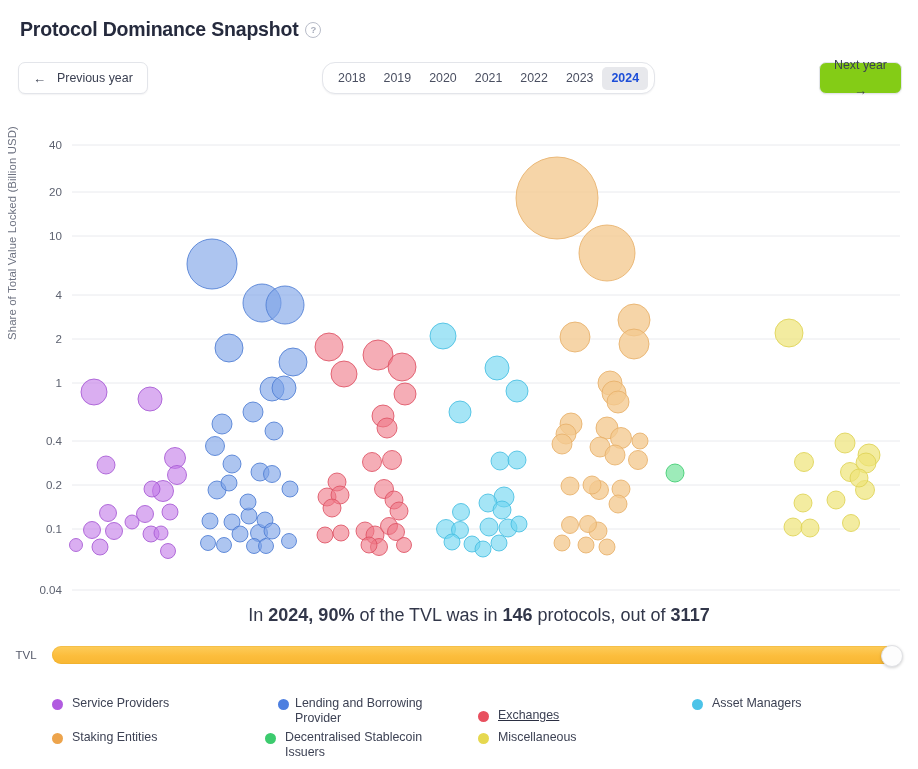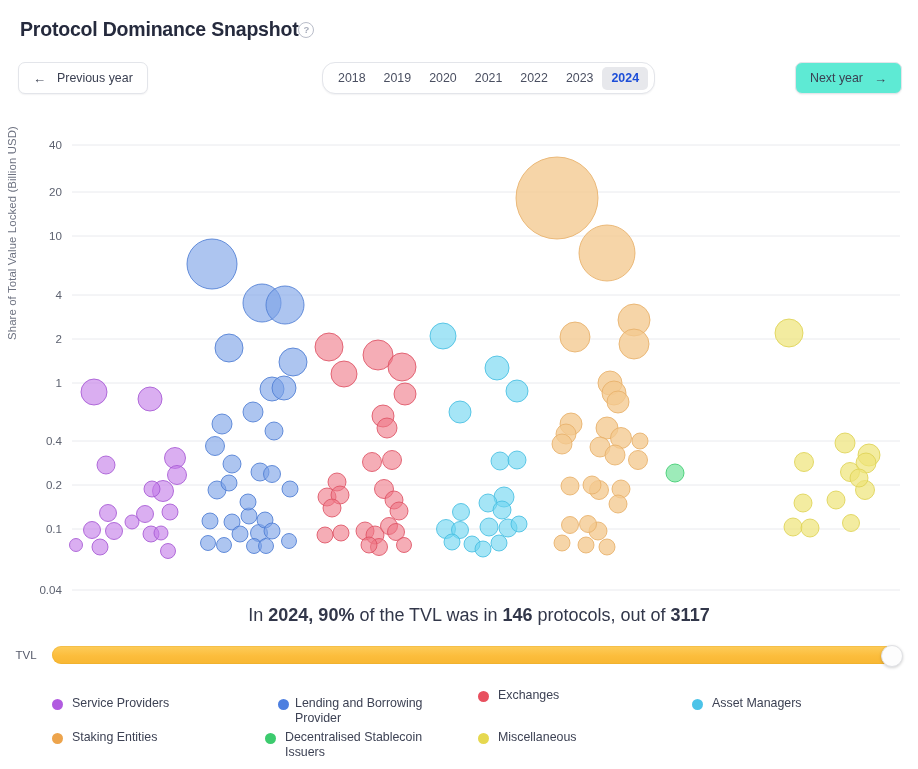--- a/index.html
+++ b/index.html
@@ -22,21 +22,21 @@
     box-sizing: border-box;
   }
 
   
   .title-row {
     position: absolute;
     left: 20px;
     top: 18px;
     display: flex;
     align-items: center;
-    gap: 0;
+    gap: 7px;
   }
   .page-title {
     font-size: 19.5px;
     font-weight: bold;
     letter-spacing: -0.2px;
     color: #252a3d;
     white-space: nowrap;
   }
   .help-icon {
     width: 14px;
@@ -73,22 +73,23 @@
     font-size: 12.4px;
     color: #3b4052;
     cursor: pointer;
     box-sizing: border-box;
     padding: 0 14px;
     white-space: nowrap;
   }
   .btn-prev { left: 18px; top: 0; }
   .btn-next {
     right: 16px; top: 0;
-    background: #5eead4;
+    background: #84cc16;
     border-color: #e3e5ea;
+    flex-direction: column;
   }
   .btn .arrow { font-size: 13px; color: #3b4052; }
 
   .year-group {
     position: absolute;
     left: 322px;
     top: 0;
     height: 32px;
     background: #ffffff;
     border: 1px solid #e3e5ea;
@@ -450,21 +451,21 @@
 
   <div class="legend" id="legend">
       <div class="legend-item" style="left: 52px; top: 8px;">
         <span class="legend-dot" style="background: rgb(177, 91, 224);"></span>
         <span class="legend-label">Service Providers</span>
       </div>
       <div class="legend-item" style="left: 278px; top: 8px; gap: 6px;">
         <span class="legend-dot" style="background: rgb(77, 127, 224);"></span>
         <span class="legend-label">Lending and Borrowing Provider</span>
       </div>
-      <div class="legend-item" style="left: 478px; top: 0;">
+      <div class="legend-item" style="left: 478px; top: 20px; text-decoration: underline;">
         <span class="legend-dot" style="background: rgb(232, 80, 95);"></span>
         <span class="legend-label">Exchanges</span>
       </div>
       <div class="legend-item" style="left: 692px; top: 8px;">
         <span class="legend-dot" style="background: rgb(76, 195, 232);"></span>
         <span class="legend-label">Asset Managers</span>
       </div>
       <div class="legend-item" style="left: 52px; top: 42px;">
         <span class="legend-dot" style="background: rgb(237, 164, 76);"></span>
         <span class="legend-label">Staking Entities</span>

